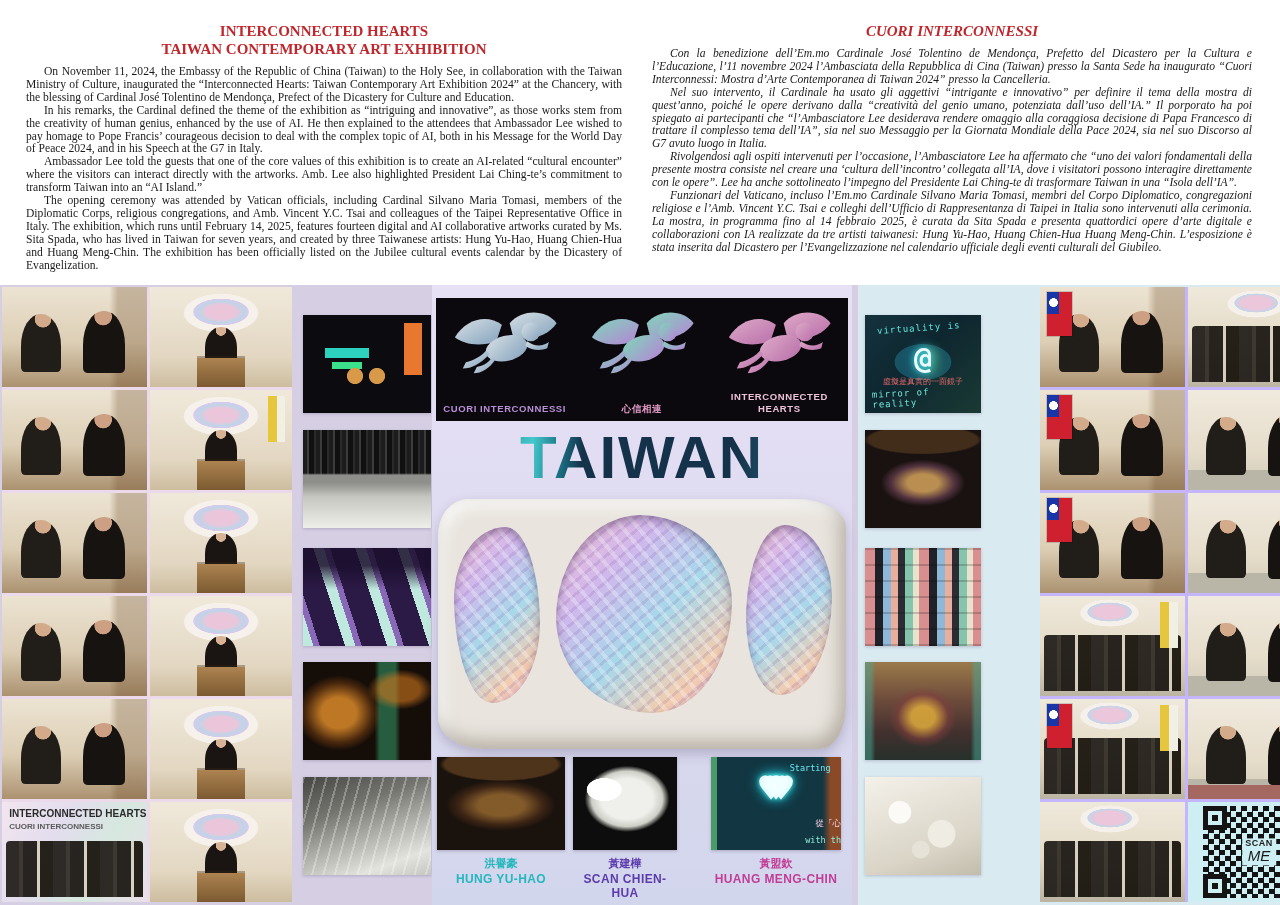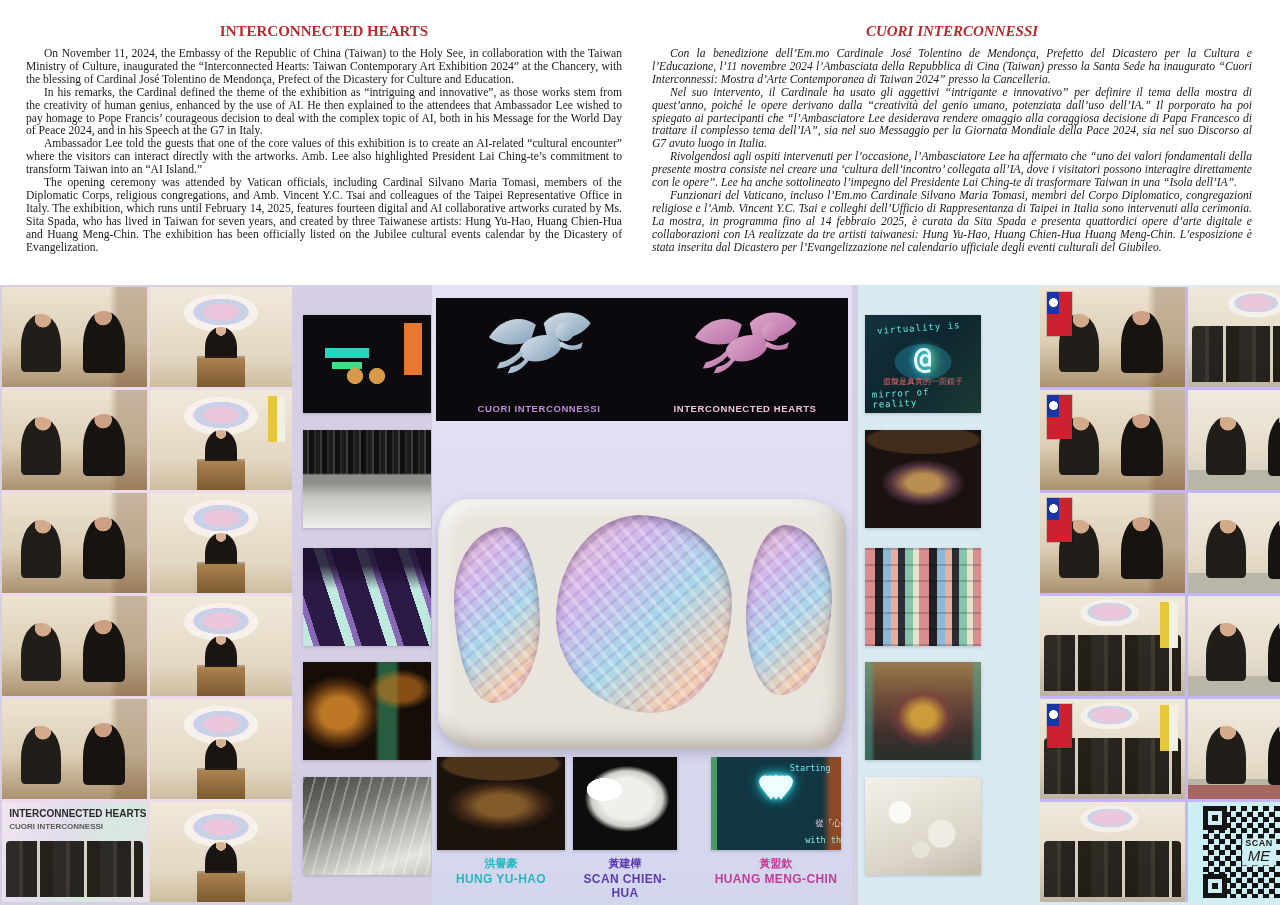--- a/index.html
+++ b/index.html
@@ -156,20 +156,21 @@
 </style>
 </head>
 <body>
 
 <div id="stage">
 
   <section class="top">
     <div class="col en">
       <div class="ttl">
         <div>INTERCONNECTED HEARTS</div>
+        <div>TAIWAN CONTEMPORARY ART EXHIBITION</div>
       </div>
       <p>On November 11, 2024, the Embassy of the Republic of China (Taiwan) to the Holy See, in collaboration with the Taiwan Ministry of Culture, inaugurated the “Interconnected Hearts: Taiwan Contemporary Art Exhibition 2024” at the Chancery, with the blessing of Cardinal José Tolentino de Mendonça, Prefect of the Dicastery for Culture and Education.</p>
       <p>In his remarks, the Cardinal defined the theme of the exhibition as “intriguing and innovative”, as those works stem from the creativity of human genius, enhanced by the use of AI. He then explained to the attendees that Ambassador Lee wished to pay homage to Pope Francis’ courageous decision to deal with the complex topic of AI, both in his Message for the World Day of Peace 2024, and in his Speech at the G7 in Italy.</p>
       <p>Ambassador Lee told the guests that one of the core values of this exhibition is to create an AI-related “cultural encounter” where the visitors can interact directly with the artworks. Amb. Lee also highlighted President Lai Ching-te’s commitment to transform Taiwan into an “AI Island.”</p>
       <p>The opening ceremony was attended by Vatican officials, including Cardinal Silvano Maria Tomasi, members of the Diplomatic Corps, religious congregations, and Amb. Vincent Y.C. Tsai and colleagues of the Taipei Representative Office in Italy. The exhibition, which runs until February 14, 2025, features fourteen digital and AI collaborative artworks curated by Ms. Sita Spada, who has lived in Taiwan for seven years, and created by three Taiwanese artists: Hung Yu-Hao, Huang Chien-Hua and Huang Meng-Chin. The exhibition has been officially listed on the Jubilee cultural events calendar by the Dicastery of Evangelization.</p>
     </div>
     <div class="col it">
       <div class="ttl">
         <div>CUORI INTERCONNESSI</div>
       </div>
@@ -241,26 +242,33 @@
           </defs>
         </svg>
         <div class="bfig">
           <svg viewBox="0 0 140 92">
               <use href="#angel" fill="url(#ag1)" opacity="0.92"></use>
             </svg>
           <div class="blabel bl1">CUORI INTERCONNESSI</div>
         </div>
         <div class="bfig">
           <svg viewBox="0 0 140 92">
+              <use href="#angel" fill="url(#ag2)" opacity="0.92"></use>
+            </svg>
+          <div class="blabel bl2">心信相連</div>
+        </div>
+        <div class="bfig">
+          <svg viewBox="0 0 140 92">
               <use href="#angel" fill="url(#ag3)" opacity="0.92"></use>
             </svg>
           <div class="blabel bl3">INTERCONNECTED HEARTS</div>
         </div>
       </div>
 
+      <div class="taiwan">TAIWAN</div>
 
       <div class="relief" title="White sculpted Taiwan-shaped relief with three pastel collage windows">
         <div class="window w1"></div>
         <div class="window w2"></div>
         <div class="window w3"></div>
       </div>
 
       <div class="artist a1">
         <div class="thumb t-temple" title="Dim temple courtyard point-cloud scene"></div>
         <div class="zh c-teal">洪譽豪</div>

